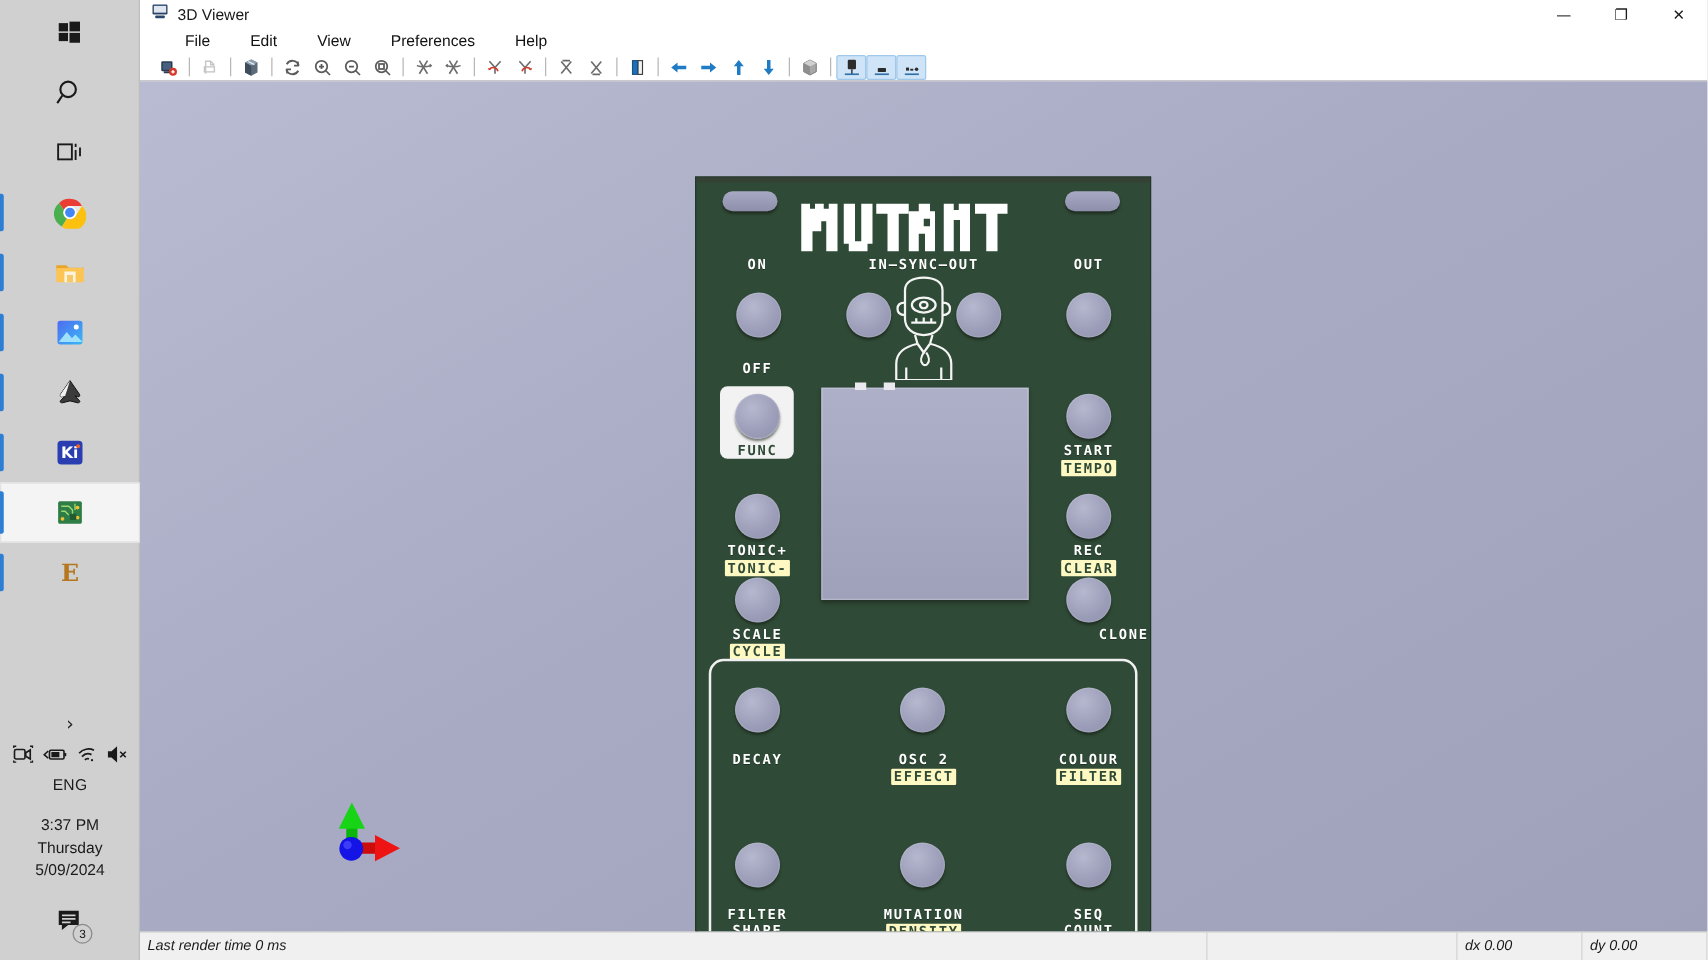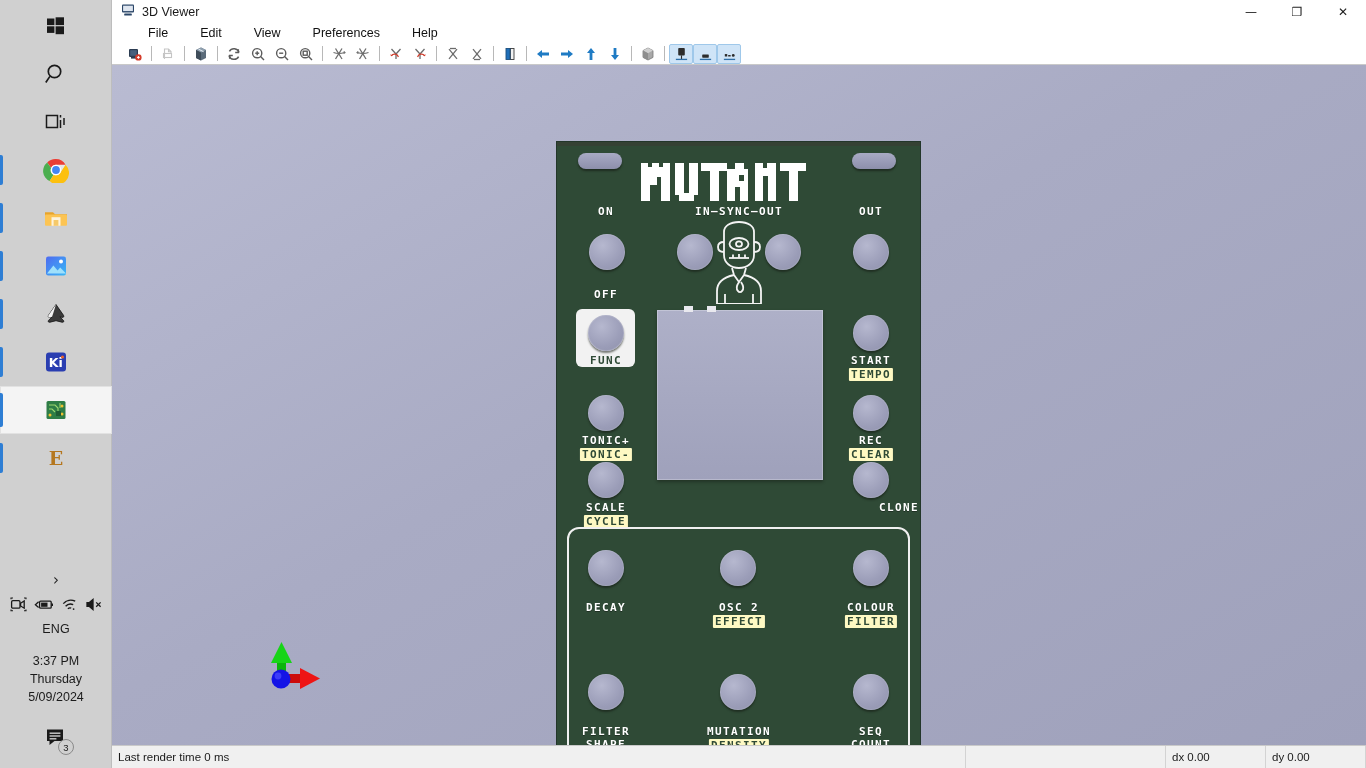--- a/index.html
+++ b/index.html
@@ -79,21 +79,21 @@
     position:relative; flex:1 1 auto;
     background:linear-gradient(150deg,#b9bbd2 0%, #a9abc4 45%, #9fa1bb 100%);
     overflow:hidden;
   }
   
   #gizmo { position:absolute; left:144px; bottom:48px; width:66px; height:56px; }
 
   
   #statusbar { height:23px; display:flex; align-items:stretch; background:#f0f0f0;
                border-top:1px solid #c9c9c9; flex:0 0 auto; font-size:11.5px; color:#1a1a1a; }
-  .sb-cell { display:flex; align-items:center; padding:0 6px; border-right:1px solid #d3d3d3;}
+  .sb-cell { display:flex; align-items:center; padding:0 6px; border-right:1px solid #d3d3d3;font-style:italic;}
   .sb-cell.grow { flex:1 1 auto; }
   .sb-cell.w1 { width:200px; }
   .sb-cell.w2 { width:100px; }
 
   
   #pcb {
     position:absolute; left:445px; top:77px; width:363px; height:659px;
     background:#2f4a36;
     box-shadow: 0 0 0 1px #23362a;
   }

